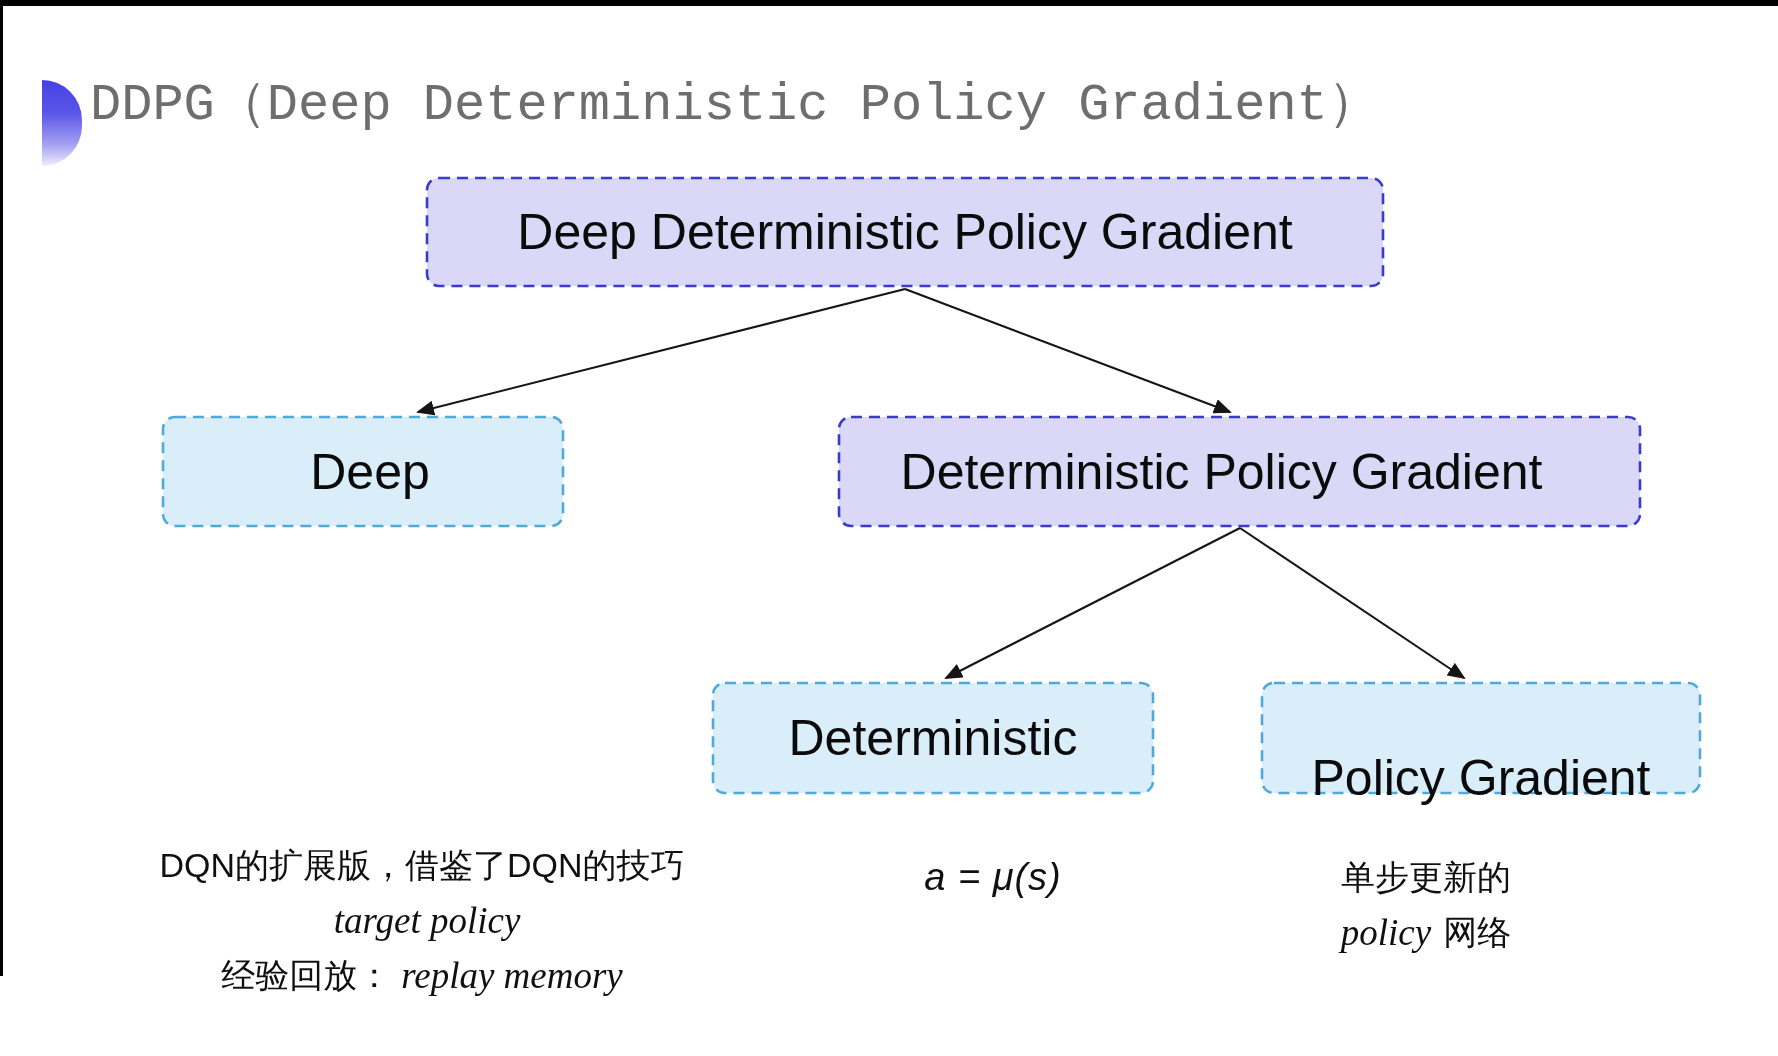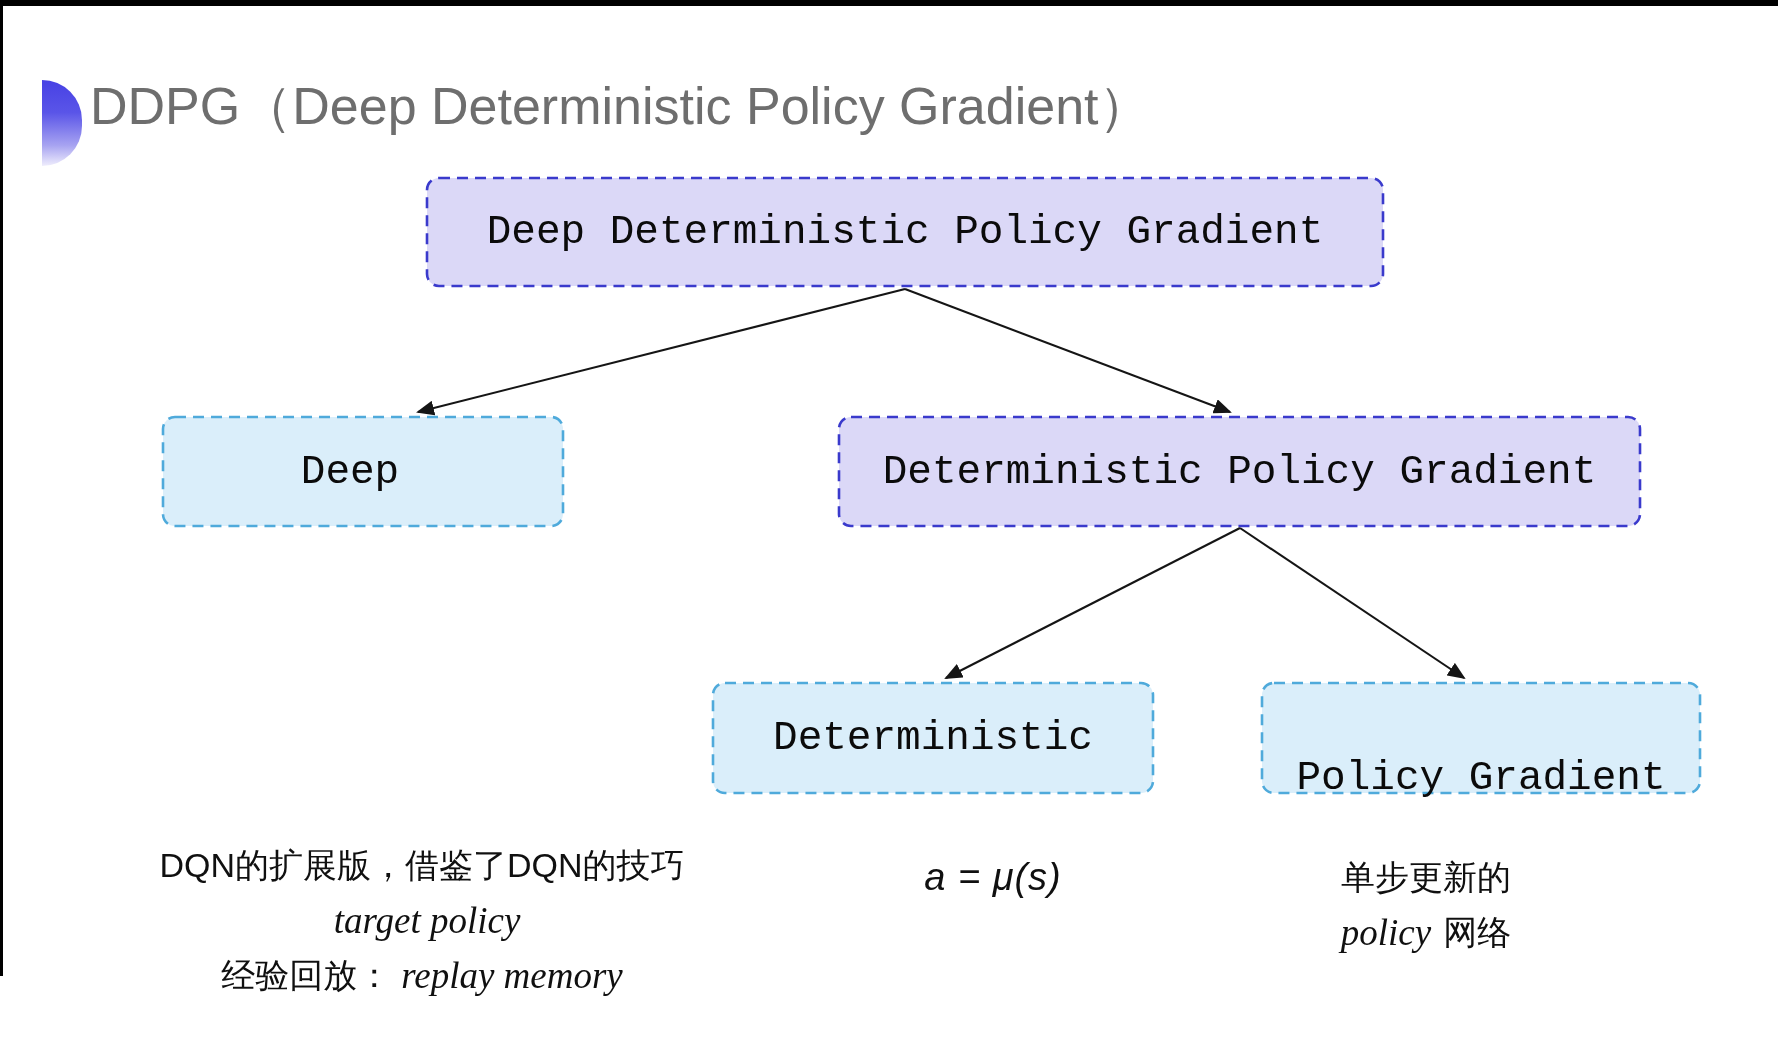--- a/index.html
+++ b/index.html
@@ -16,38 +16,38 @@
 
   
   .bullet{
     position:absolute;left:42px;top:80px;width:40px;height:86px;
     border-radius:0 43px 43px 0 / 0 43px 43px 0;
     background:linear-gradient(180deg,#4741e4 0%,#5a55e8 38%,#a7a3f1 76%,#efedfc 100%);
   }
   .title{
     position:absolute;left:90px;top:76px;
     font-size:52px;line-height:60px;font-weight:500;
-    color:#6e6e6e;letter-spacing:0px;white-space:nowrap;
+    color:#6e6e6e;letter-spacing:0px;white-space:nowrap;font-family:Liberation Mono, monospace;
   }
 
   
   svg.canvas{position:absolute;left:0;top:0;}
   .box-outline{stroke-width:2.6;stroke-dasharray:11 7;}
   .box-purple{fill:#dbd8f7;stroke:#3a3acc;}
   .box-cyan{fill:#daeefa;stroke:#4faadb;}
   .arrow{stroke:#151515;stroke-width:2.1;fill:none;}
 
   
   .node-label{
     position:absolute;display:flex;align-items:center;justify-content:center;
-    font-size:41px;font-weight:500;color:#0b0b0b;white-space:nowrap;font-family:Liberation Mono, monospace;
+    font-size:50px;font-weight:500;color:#0b0b0b;white-space:nowrap;
   }
   .lab-root{left:427px;top:178px;width:956px;height:108px;}
-  .lab-deep{left:150px;top:417px;width:400px;height:109px;}
-  .lab-dpg{left:839px;top:417px;width:801px;height:109px;}
+  .lab-deep{left:170px;top:417px;width:400px;height:109px;}
+  .lab-dpg{left:821px;top:417px;width:801px;height:109px;}
   .lab-det{left:713px;top:683px;width:440px;height:110px;}
   .lab-pg{left:1262px;top:683px;width:438px;height:110px;margin-top:40px;}
 
   
   .notes{position:absolute;text-align:center;color:#101010;}
   .notes .zh{font-size:34px;font-weight:400;}
   .notes .row{height:55px;display:flex;align-items:center;justify-content:center;white-space:nowrap;}
   .en-italic{
     font-family:"Liberation Serif","DejaVu Serif",serif;
     font-style:italic;font-size:37px;font-weight:500;margin-left:10px;

